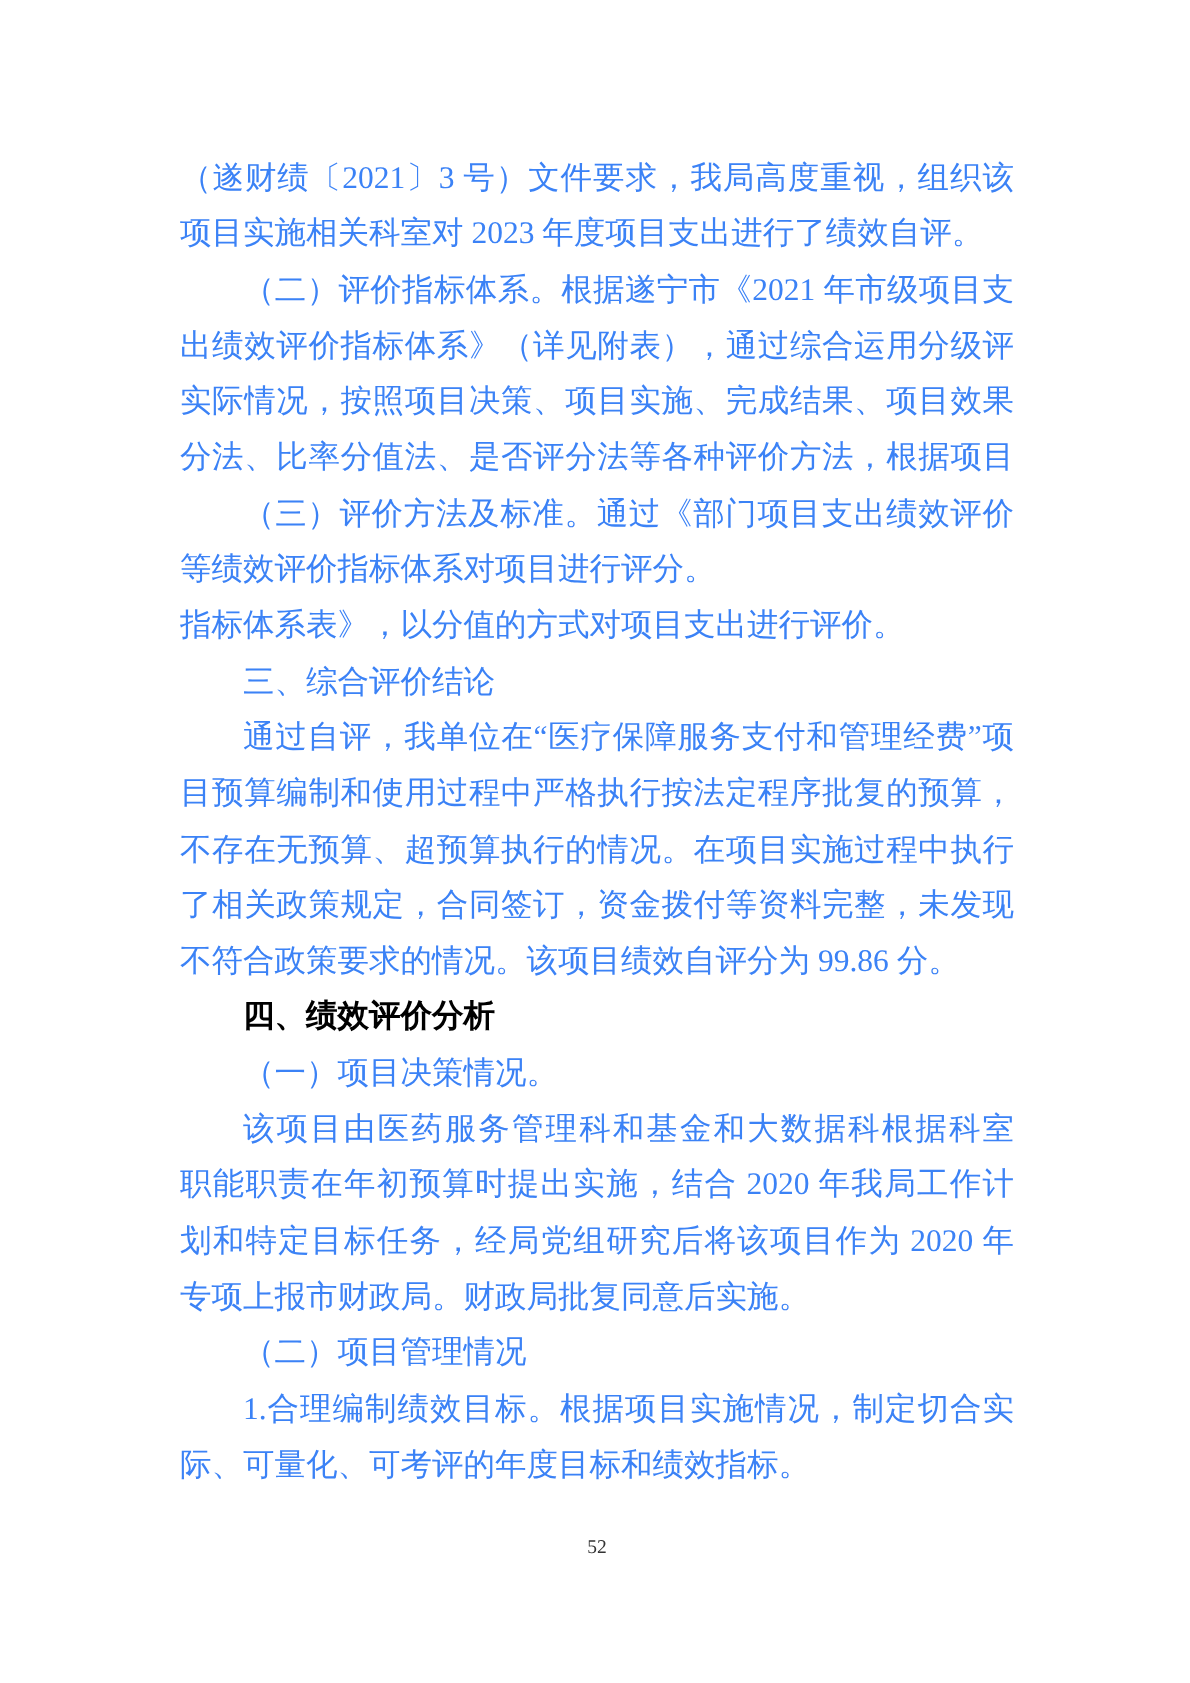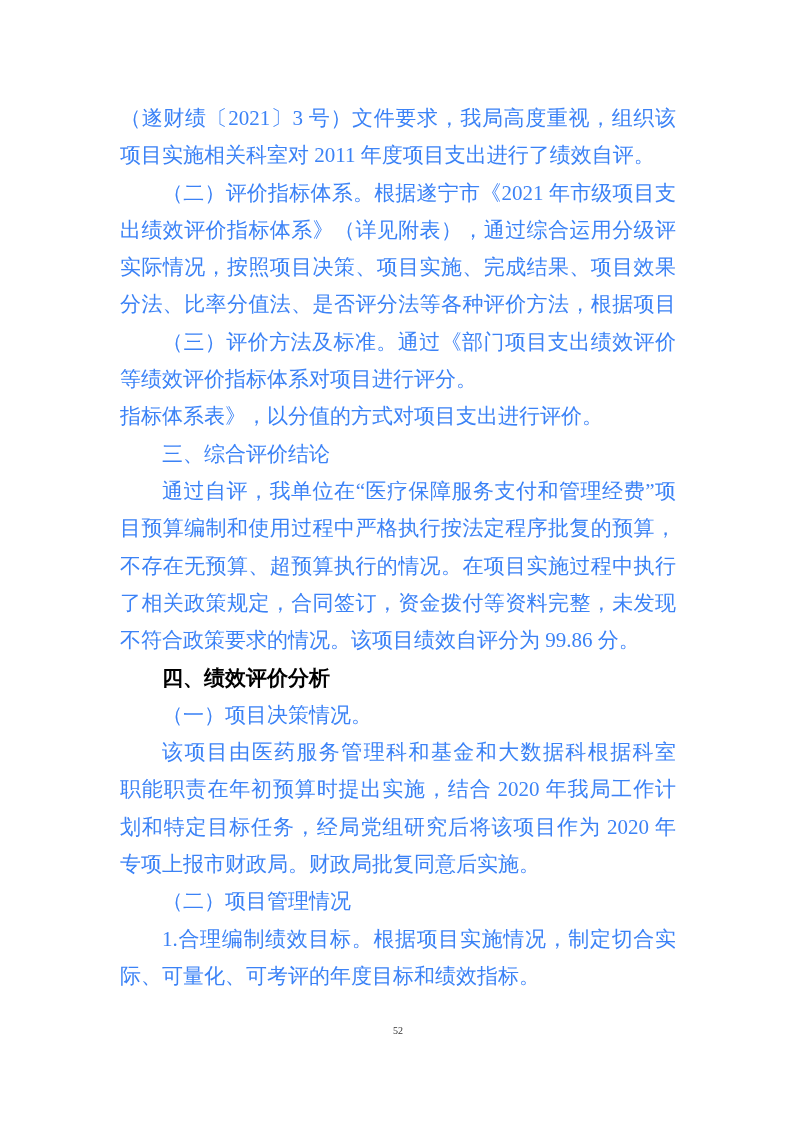--- a/index.html
+++ b/index.html
@@ -41,32 +41,32 @@
     font-family: Liberation Sans, sans-serif;
     font-weight: 700;
     color: #000000;
   }
   .page-number {
     position: absolute;
     left: 120px;
     top: 1022px;
     width: 556px;
     text-align: center;
-    font-size: 10px;
+    font-size: 13px;
     line-height: 18px;
     color: #333333;
   }
 </style>
 </head>
 <body>
 
 <div class="page">
   <div class="content">
       <div class="line fill">（遂财绩〔2021〕3 号）文件要求，我局高度重视，组织该</div>
-      <div class="line">项目实施相关科室对 2011 年度项目支出进行了绩效自评。</div>
+      <div class="line">项目实施相关科室对 2023 年度项目支出进行了绩效自评。</div>
       <div class="line fill indent">（二）评价指标体系。根据遂宁市《2021 年市级项目支</div>
       <div class="line fill">出绩效评价指标体系》（详见附表），通过综合运用分级评</div>
       <div class="line fill">实际情况，按照项目决策、项目实施、完成结果、项目效果</div>
       <div class="line fill">分法、比率分值法、是否评分法等各种评价方法，根据项目</div>
       <div class="line fill indent">（三）评价方法及标准。通过《部门项目支出绩效评价</div>
       <div class="line">等绩效评价指标体系对项目进行评分。</div>
       <div class="line">指标体系表》，以分值的方式对项目支出进行评价。</div>
       <div class="line indent">三、综合评价结论</div>
       <div class="line fill indent">通过自评，我单位在“医疗保障服务支付和管理经费”项</div>
       <div class="line fill">目预算编制和使用过程中严格执行按法定程序批复的预算，</div>

